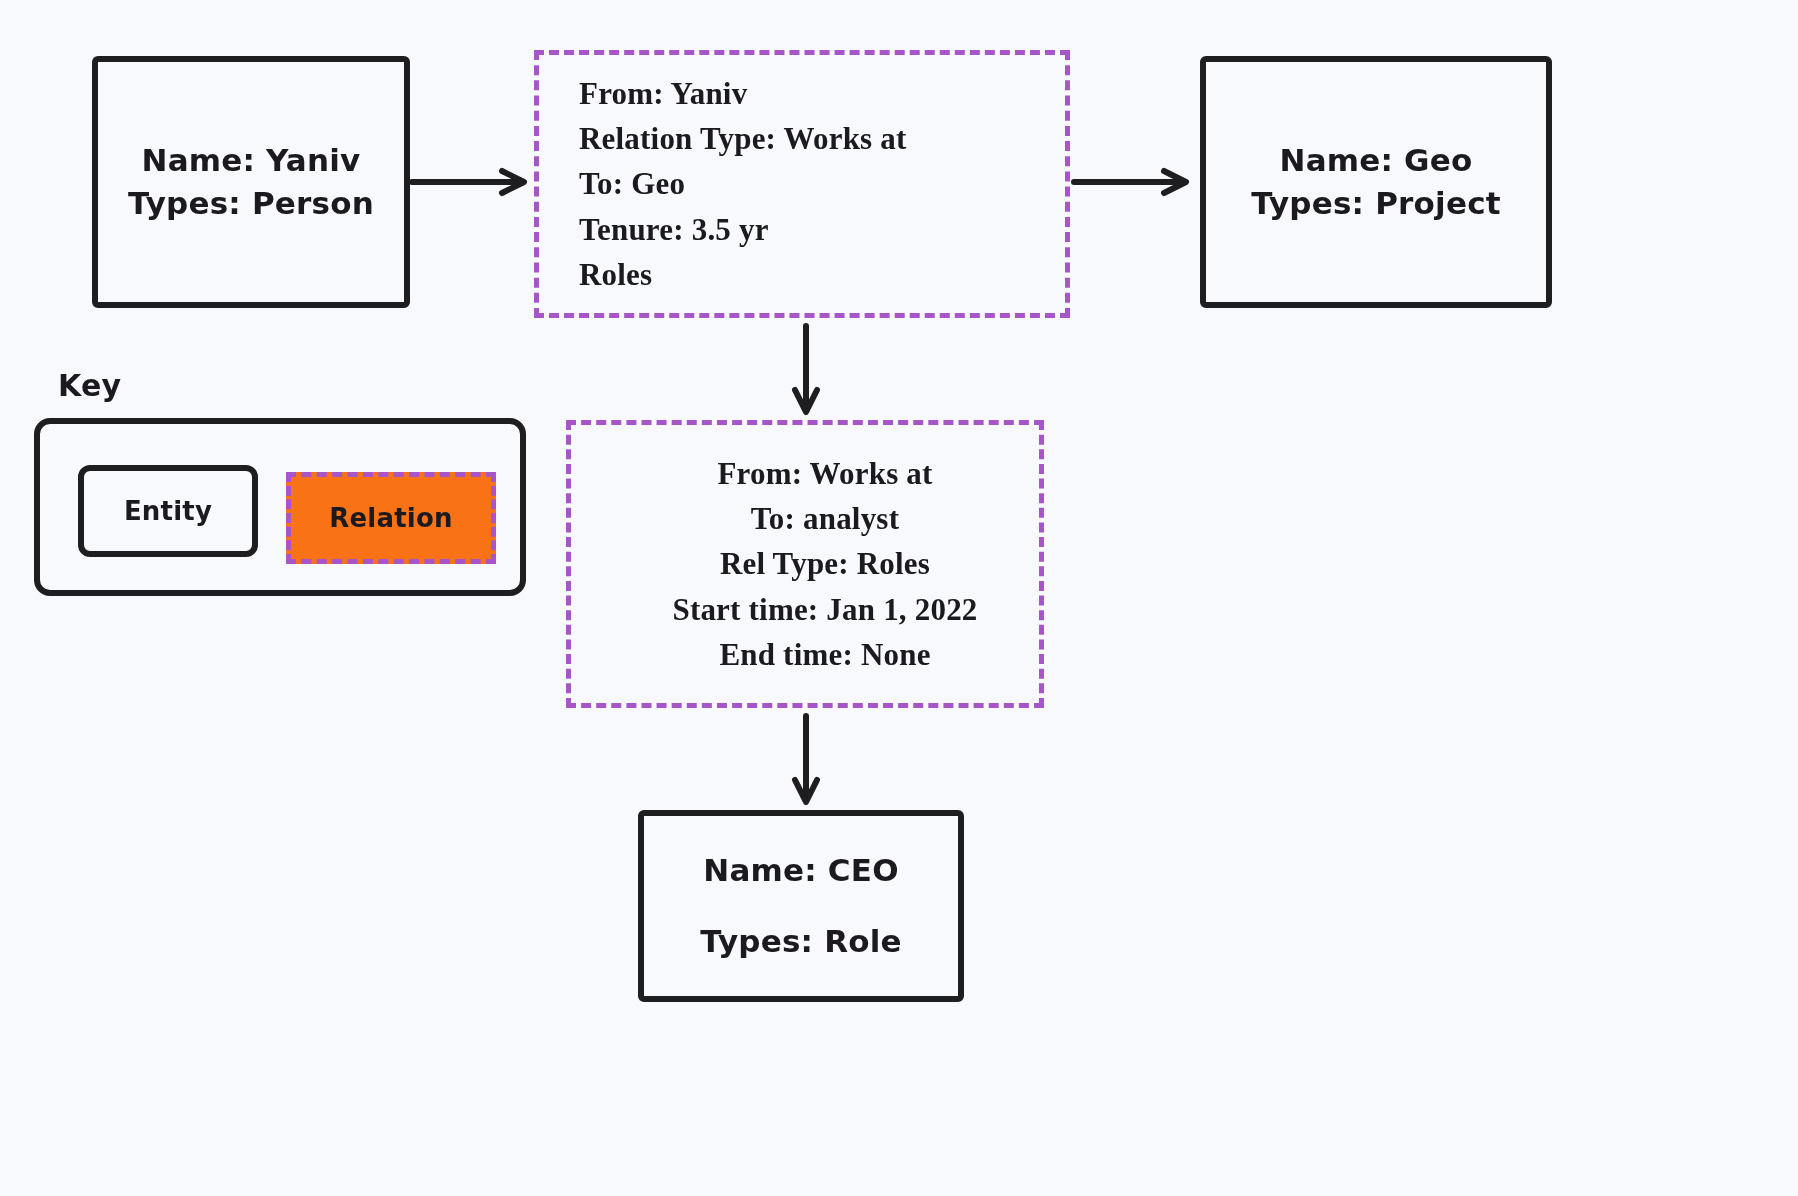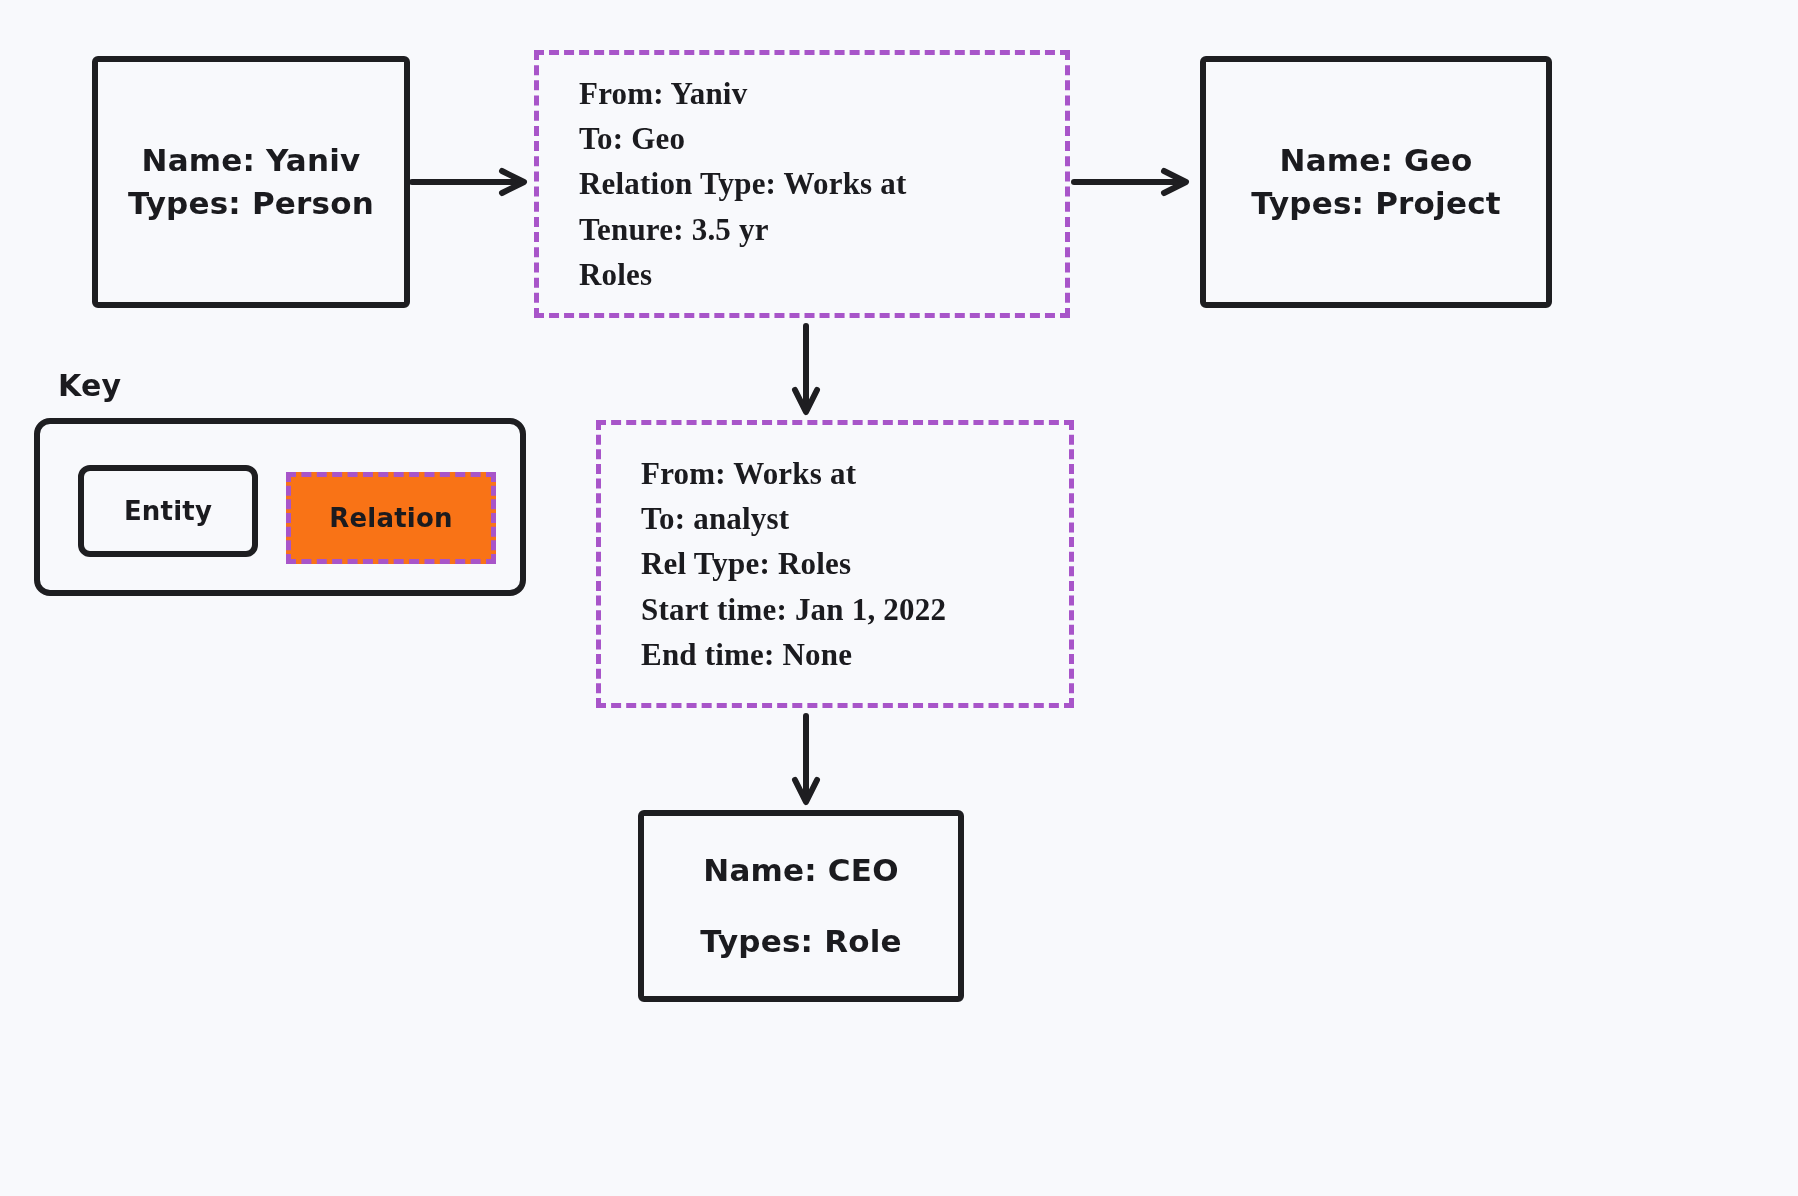--- a/index.html
+++ b/index.html
@@ -132,22 +132,22 @@
 
   <div class="arrow" style="left:410px; top:166px;">
     <svg width="128" height="32" viewBox="0 0 128 32">
       <line x1="2" y1="16" x2="108" y2="16" stroke="#1e1e21" stroke-width="6" stroke-linecap="round"></line>
       <polyline points="92,5 114,16 92,27" fill="none" stroke="#1e1e21" stroke-width="6" stroke-linecap="round" stroke-linejoin="round"></polyline>
     </svg>
   </div>
 
   <div class="relation-box" style="left:534px; top:50px; width:536px; height:268px;">
     <div class="hand line">From: Yaniv</div>
+    <div class="hand line">Relation Type: Works at</div>
     <div class="hand line">To: Geo</div>
-    <div class="hand line">Relation Type: Works at</div>
     <div class="hand line">Tenure: 3.5 yr</div>
     <div class="hand line">Roles</div>
   </div>
 
   <div class="arrow" style="left:1072px; top:166px;">
     <svg width="128" height="32" viewBox="0 0 128 32">
       <line x1="2" y1="16" x2="108" y2="16" stroke="#1e1e21" stroke-width="6" stroke-linecap="round"></line>
       <polyline points="92,5 114,16 92,27" fill="none" stroke="#1e1e21" stroke-width="6" stroke-linecap="round" stroke-linejoin="round"></polyline>
     </svg>
   </div>
@@ -157,21 +157,21 @@
     <div class="hand line">Types: Project</div>
   </div>
 
   <div class="arrow" style="left:790px; top:324px;">
     <svg width="32" height="100" viewBox="0 0 32 100">
       <line x1="16" y1="2" x2="16" y2="82" stroke="#1e1e21" stroke-width="6" stroke-linecap="round"></line>
       <polyline points="5,66 16,88 27,66" fill="none" stroke="#1e1e21" stroke-width="6" stroke-linecap="round" stroke-linejoin="round"></polyline>
     </svg>
   </div>
 
-  <div class="relation-box" style="left:596px; top:420px; width:478px; height:288px;">
+  <div class="relation-box" style="left:566px; top:420px; width:478px; height:288px;align-items:center;">
     <div class="hand line">From: Works at</div>
     <div class="hand line">To: analyst</div>
     <div class="hand line">Rel Type: Roles</div>
     <div class="hand line">Start time: Jan 1, 2022</div>
     <div class="hand line">End time: None</div>
   </div>
 
   <div class="arrow" style="left:790px; top:714px;">
     <svg width="32" height="100" viewBox="0 0 32 100">
       <line x1="16" y1="2" x2="16" y2="82" stroke="#1e1e21" stroke-width="6" stroke-linecap="round"></line>

